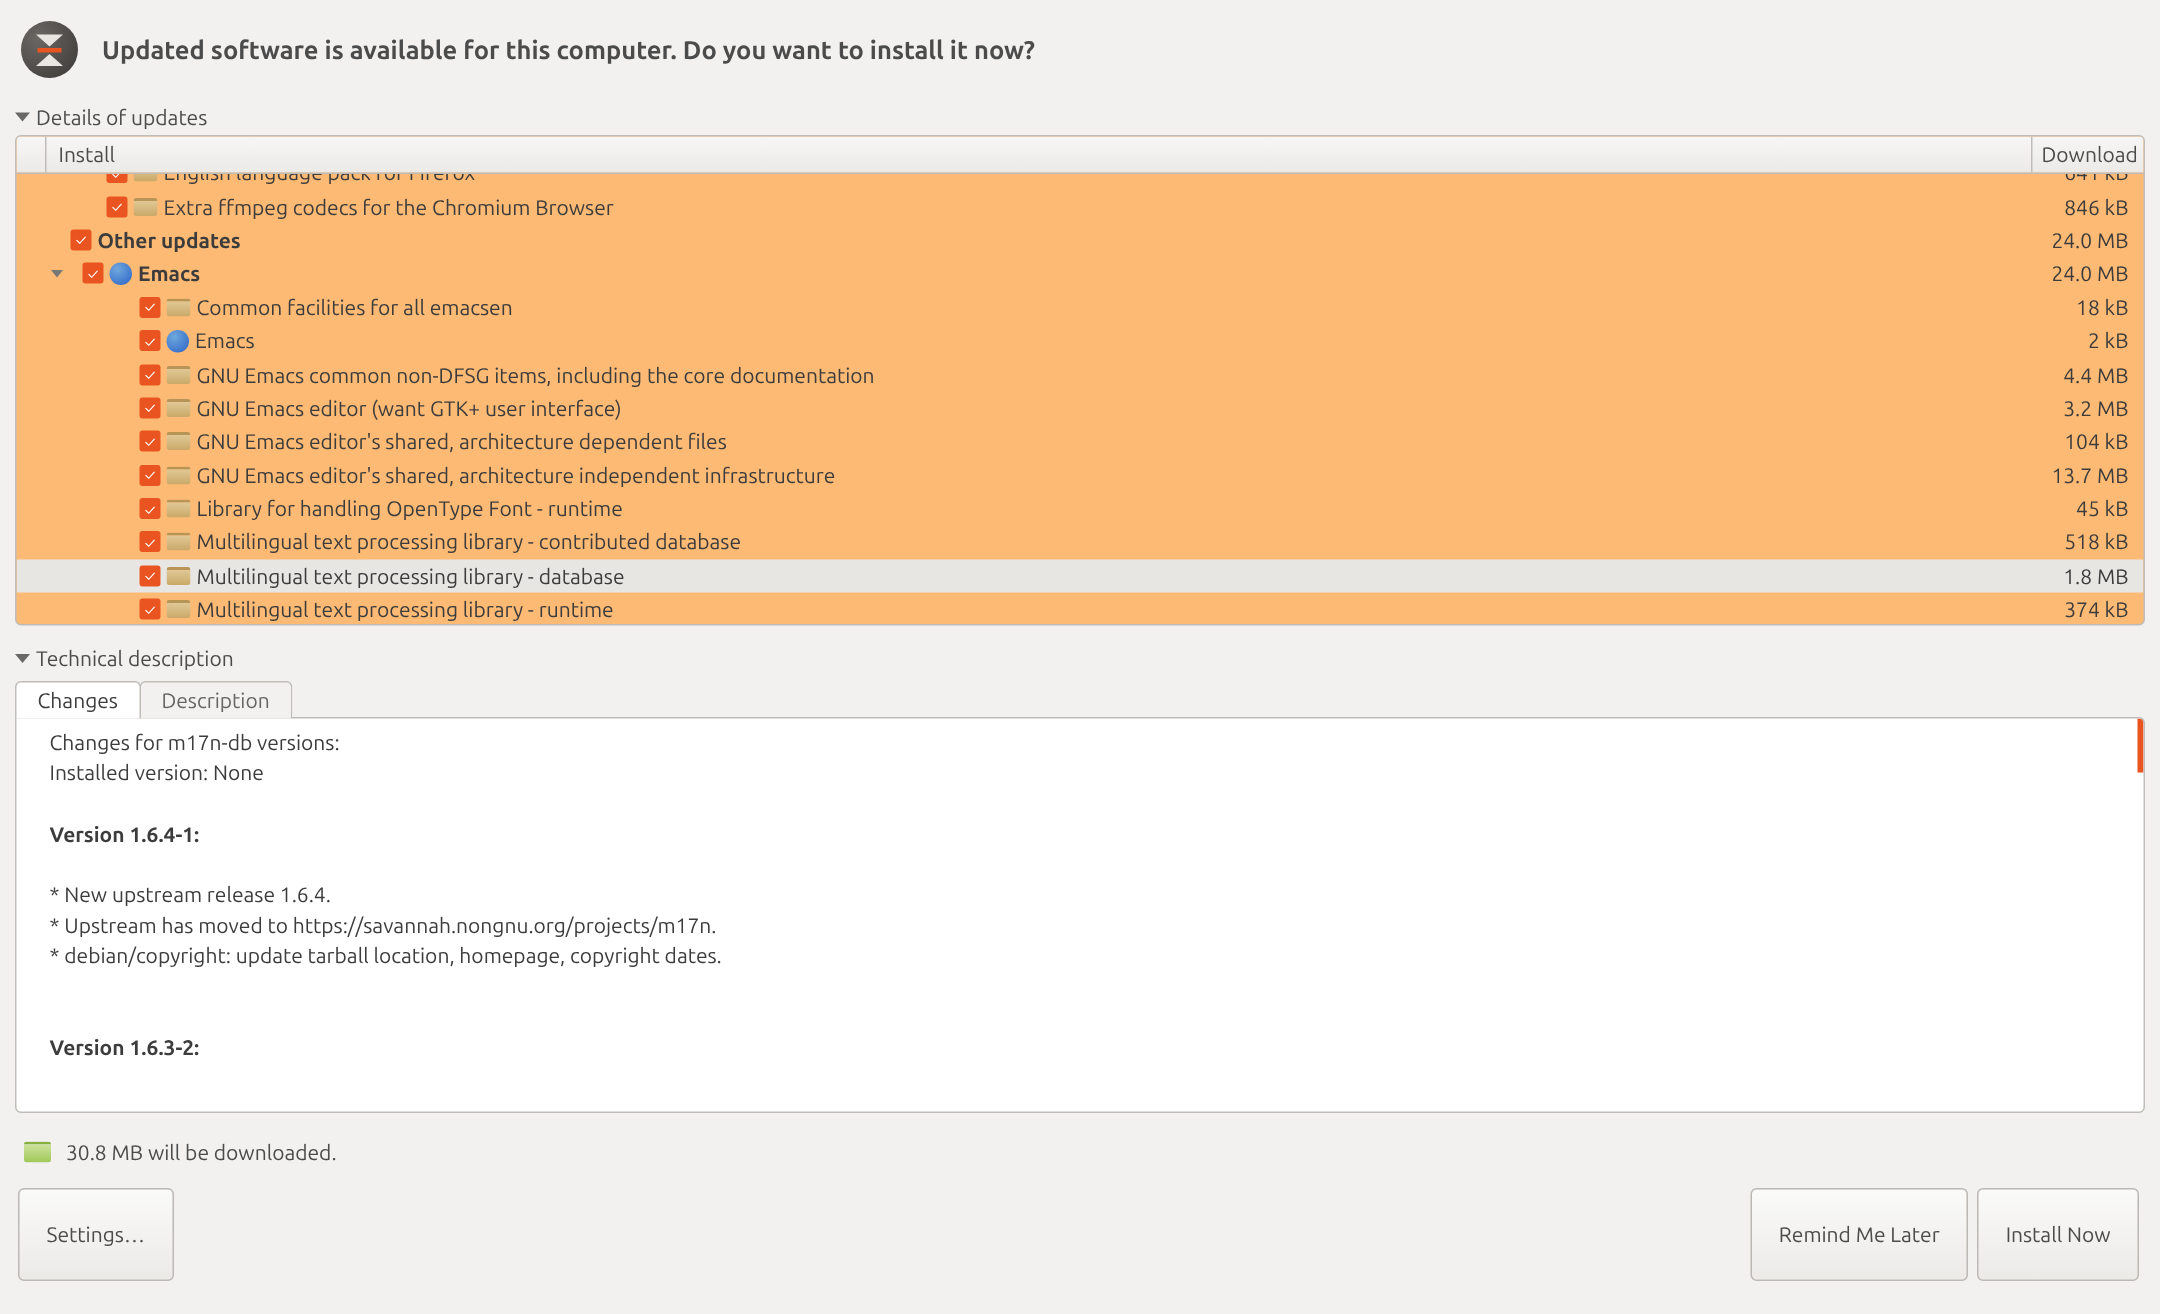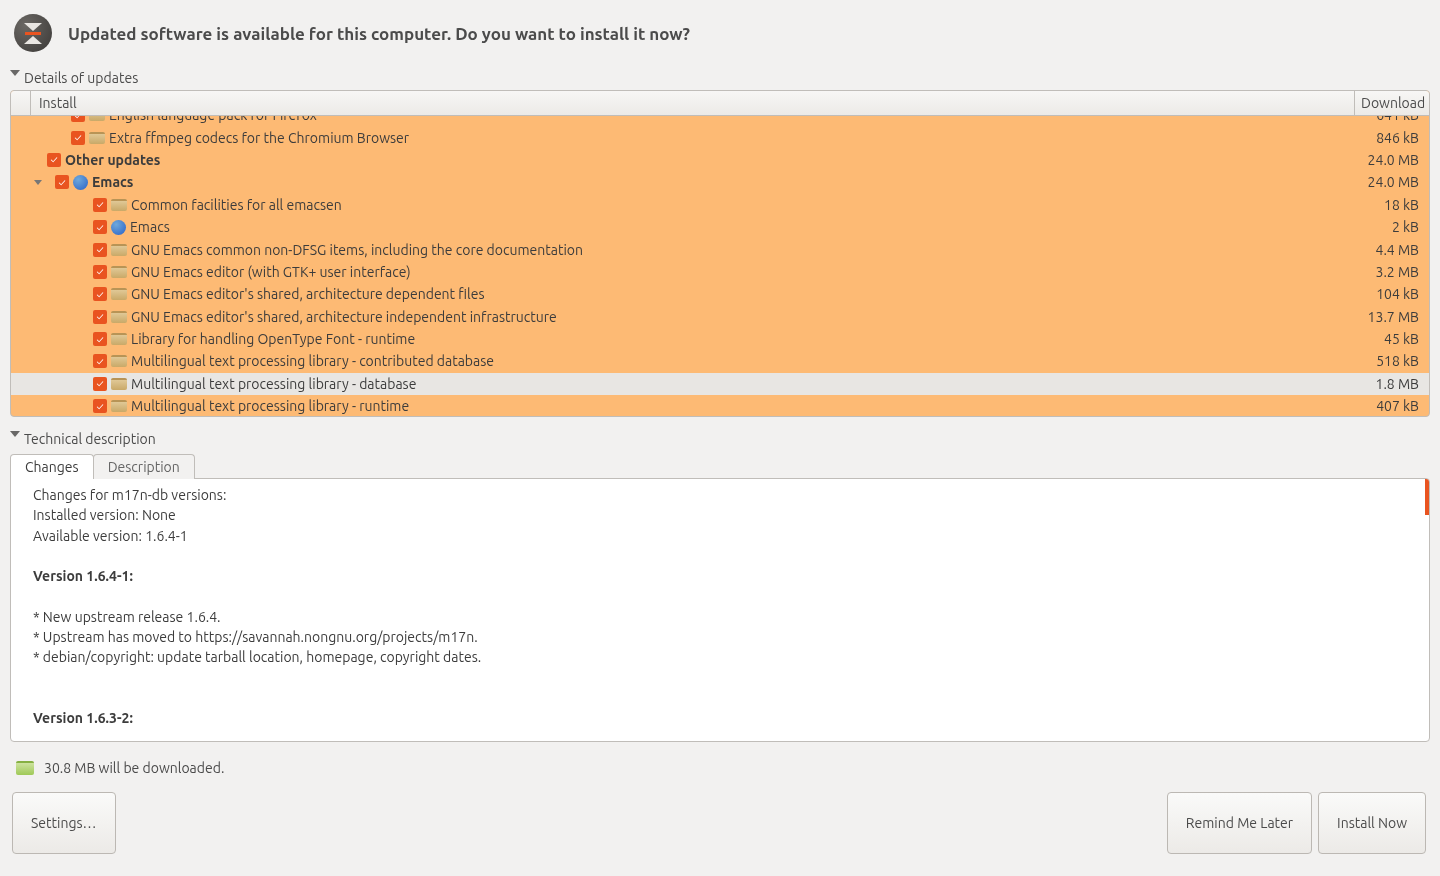--- a/index.html
+++ b/index.html
@@ -6,21 +6,21 @@
 body { font-family: "Ubuntu", "Cantarell", sans-serif; font-size: 14px; background: #f2f1f0; color: #3c3c3c; width: 1440px; height: 876px; overflow: hidden; position: relative; }
 
 .header { display: flex; align-items: center; padding: 14px 16px 14px 14px; gap: 16px; }
 .app-icon { width: 38px; height: 38px; border-radius: 50%; background: radial-gradient(circle at 30% 30%, #6b6864, #3a3836); display: flex; align-items: center; justify-content: center; position: relative; }
 .app-icon-inner { display: flex; flex-direction: column; align-items: center; }
 .ai-dn { width: 0; height: 0; border-left: 9px solid transparent; border-right: 9px solid transparent; border-top: 8px solid #e9e6e2; }
 .ai-bar { width: 16px; height: 3px; background: #e95420; margin: 1px 0; }
 .ai-up { width: 0; height: 0; border-left: 9px solid transparent; border-right: 9px solid transparent; border-bottom: 8px solid #e9e6e2; }
 .header h1 { font-size: 17px; font-weight: bold; color: #4b4b4b; }
 
-.section-header { display: flex; padding: 4px 10px; gap: 4px; font-size: 14px; color: #4b4b4b; cursor: pointer; user-select: none; }
+.section-header { display: flex; align-items: center; padding: 4px 10px; gap: 4px; font-size: 14px; color: #4b4b4b; cursor: pointer; user-select: none; }
 .disclosure { width: 0; height: 0; border-left: 5px solid transparent; border-right: 5px solid transparent; border-top: 6px solid #696867; }
 
 .list-box { margin: 0 10px; border: 1px solid #c0bdb9; border-radius: 4px; background: #fdba74; overflow: hidden; }
 .list-header { display: flex; background: linear-gradient(#f7f6f5, #eceae7); border-bottom: 1px solid #c0bdb9; font-size: 14px; color: #4b4b4b; }
 .col-expander { width: 20px; border-right: 1px solid #c0bdb9; }
 .col-install { flex: 1; padding: 4px 8px; border-right: 1px solid #c0bdb9; }
 .col-download { width: 74px; padding: 4px 6px; text-align: left; }
 
 .scroll-body { height: 300px; overflow: hidden; position: relative; }
 .rows { position: absolute; left: 0; right: 0; top: -12px; }
@@ -153,21 +153,21 @@
             <span>GNU Emacs common non-DFSG items, including the core documentation</span>
           </div>
           <div class="download-cell">4.4 MB</div>
           <div class="row-sb"></div>
         </div>
         <div class="row">
           <div class="install-cell">
             <span class="spacer" style="width: 78px;"></span>
             <span class="cb"></span>
             <span class="pkg-icon"></span>
-            <span>GNU Emacs editor (with GTK+ user interface)</span>
+            <span>GNU Emacs editor (want GTK+ user interface)</span>
           </div>
           <div class="download-cell">3.2 MB</div>
           <div class="row-sb"></div>
         </div>
         <div class="row">
           <div class="install-cell">
             <span class="spacer" style="width: 78px;"></span>
             <span class="cb"></span>
             <span class="pkg-icon"></span>
             <span>GNU Emacs editor's shared, architecture dependent files</span>
@@ -215,42 +215,41 @@
           <div class="download-cell">1.8 MB</div>
           <div class="row-sb"></div>
         </div>
         <div class="row">
           <div class="install-cell">
             <span class="spacer" style="width: 78px;"></span>
             <span class="cb"></span>
             <span class="pkg-icon"></span>
             <span>Multilingual text processing library - runtime</span>
           </div>
-          <div class="download-cell">407 kB</div>
+          <div class="download-cell">374 kB</div>
           <div class="row-sb"></div>
         </div>
       </div>
   </div>
 </div>
 
 <div class="section-header" style="margin-top:10px">
   <span class="disclosure"></span>
   <span>Technical description</span>
 </div>
 
 <div class="tab-strip">
   <div class="tab active">Changes</div>
   <div class="tab">Description</div>
 </div>
 
 <div class="description-box">
   <div class="desc-scroll">
     <div>Changes for m17n-db versions:</div>
     <div>Installed version: None</div>
-    <div>Available version: 1.6.4-1</div>
     <br>
     <div class="bold">Version 1.6.4-1:</div>
     <br>
     <div> * New upstream release 1.6.4.</div>
     <div> * Upstream has moved to https://savannah.nongnu.org/projects/m17n.</div>
     <div> * debian/copyright: update tarball location, homepage, copyright dates.</div>
     <br><br>
     <div class="bold">Version 1.6.3-2:</div>
     <div class="desc-sb"></div>
   </div>

